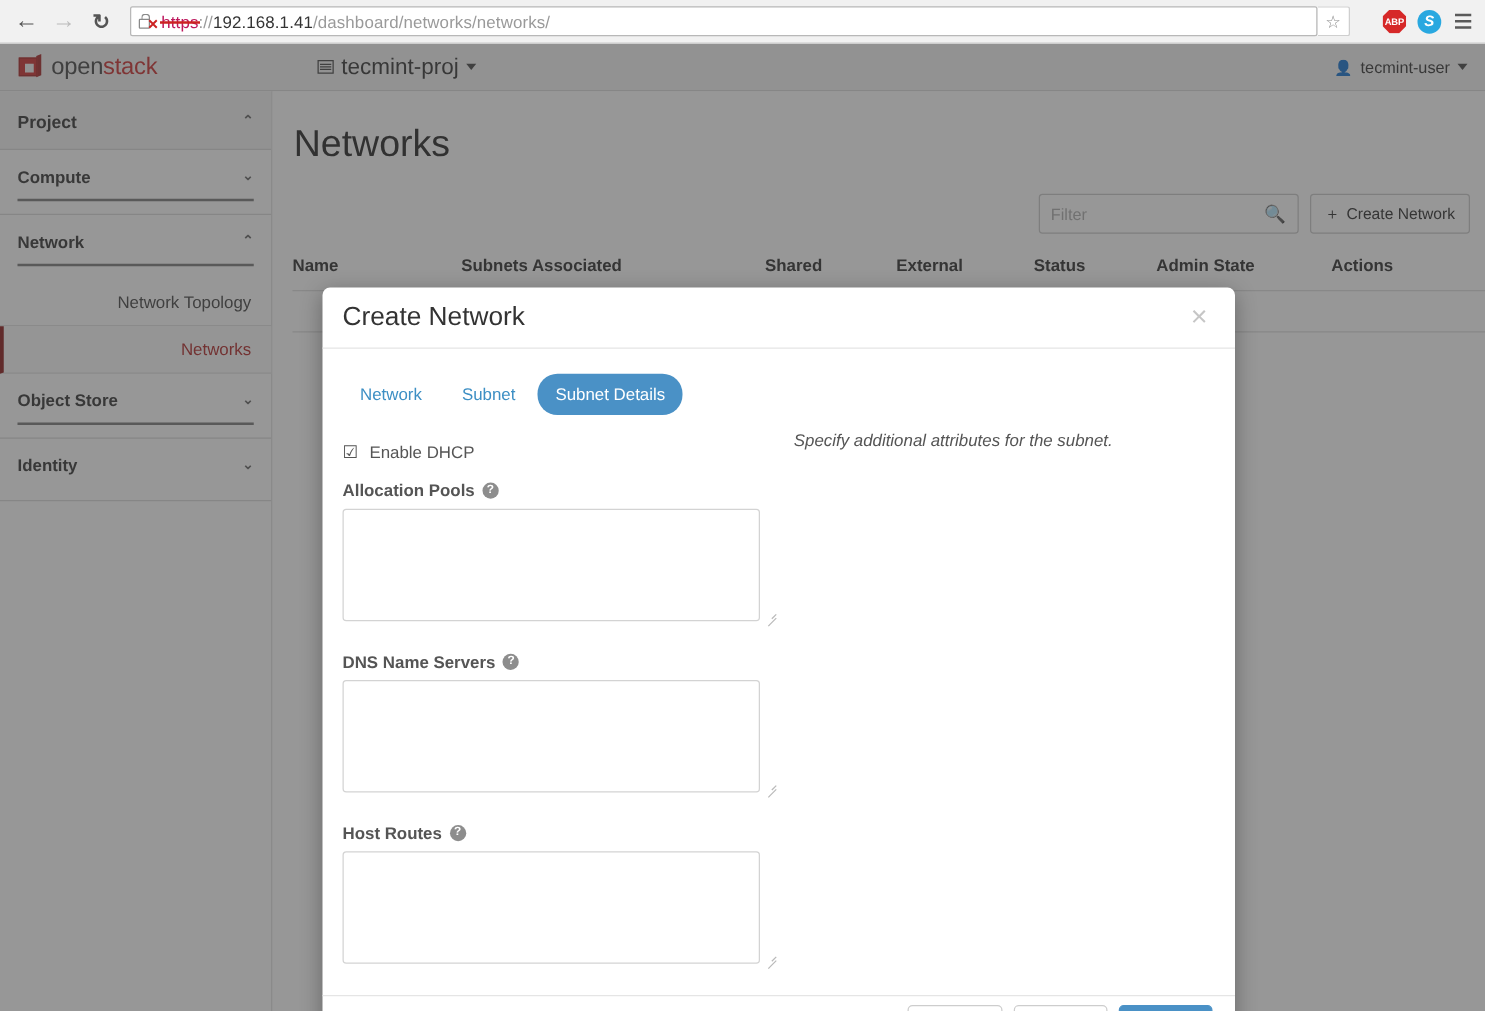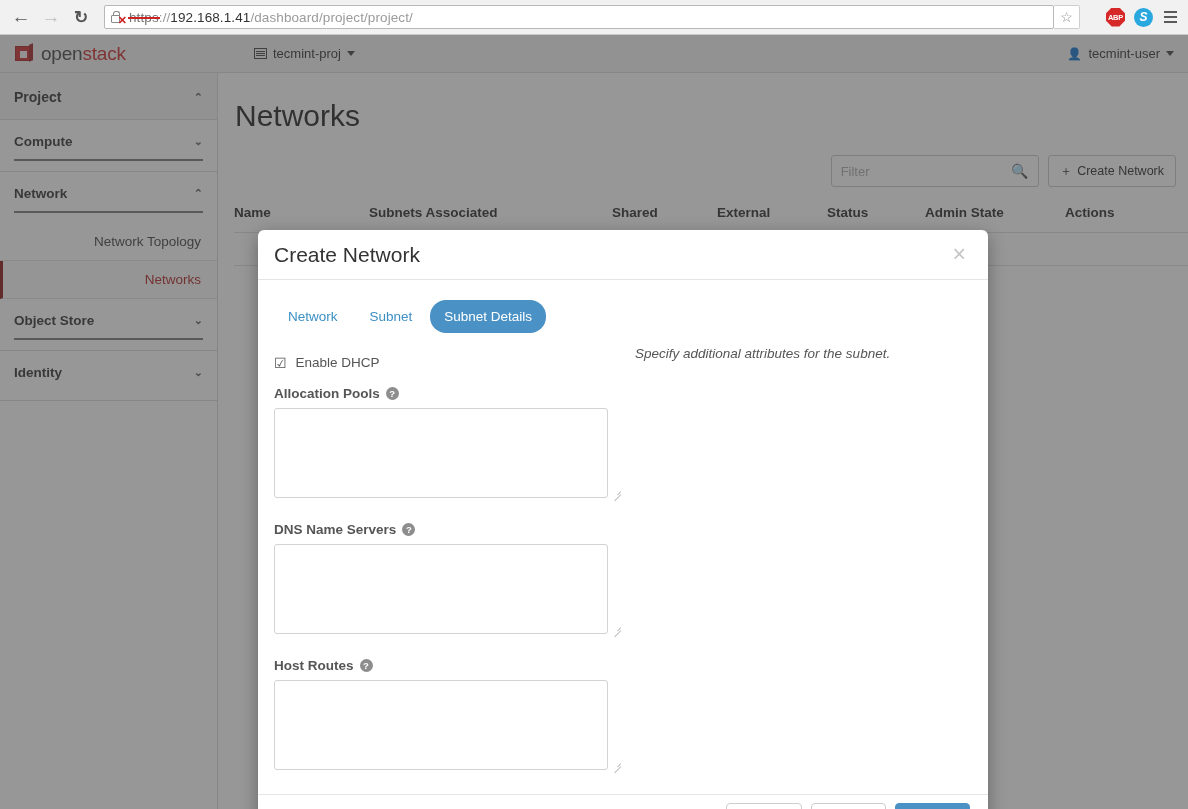--- a/index.html
+++ b/index.html
@@ -49,21 +49,21 @@
     border: 1.4px solid #8a8a8a; border-bottom: none;
     border-radius: 3px 3px 0 0;
     top: -5.4px; left: 0.5px;
   }
   .lock-x {
     position: absolute; right: -1px; bottom: -1px;
     color: #cc2222; font-size: 11px; font-weight: bold;
     line-height: 1;
   }
   .url-text { font-size: 13.5px; color: #9a9a9a; white-space: nowrap; letter-spacing: .1px; }
-  .url-scheme { color: #737373; position: relative; display: inline-block; }
+  .url-scheme { color: #be185d; position: relative; display: inline-block; }
   .url-scheme::after {
     content: ''; position: absolute; left: -1px; right: -1px; top: 52%;
     height: 1.4px; background: #cc2222;
   }
   .url-host { color: #333; }
 
   .star-btn {
     width: 26px; height: 24px; border: 1px solid #cfcfcf; border-left: none;
     background: #fff; display: flex; align-items: center; justify-content: center;
     font-size: 14px; color: #8d8d8d; cursor: pointer;
@@ -109,21 +109,21 @@
   .logo-cube .side {
     position: absolute; right: 0; top: 0; width: 4px; height: 17px;
     background: #a82a2a; transform: skewY(-20deg);
   }
   .logo-text { font-size: 19px; letter-spacing: -.2px; }
   .logo-open { color: #4a4a4a; }
   .logo-stack { color: #cc3333; }
 
   .proj-select {
     display: flex; align-items: center; gap: 6px;
-    font-size: 13px; color: #3a3a3a; cursor: pointer;
+    font-size: 18px; color: #3a3a3a; cursor: pointer;
     margin-left: 36px;
   }
   .proj-icon {
     width: 13px; height: 11px; border: 1.5px solid #4a4a4a;
     display: flex; flex-direction: column; justify-content: center; gap: 1px;
     padding: 1px;
   }
   .proj-icon i { display: block; height: 1px; background: #4a4a4a; width: 100%; }
   .caret { width: 0; height: 0; border-left: 4px solid transparent;
            border-right: 4px solid transparent; border-top: 5px solid #4a4a4a; }
@@ -297,21 +297,21 @@
 <div class="browser-bar">
   <button class="nav-btn">←</button>
   <button class="nav-btn disabled">→</button>
   <button class="nav-btn reload">↻</button>
 
   <div class="url-field">
     <span class="lock-insecure">
       <span class="lock-body"></span>
         <span class="lock-x">✕</span>
     </span>
-    <span class="url-text"><span class="url-scheme">https</span><span>://</span><span class="url-host">192.168.1.41</span><span>/dashboard/project/project/</span></span>
+    <span class="url-text"><span class="url-scheme">https</span><span>://</span><span class="url-host">192.168.1.41</span><span>/dashboard/networks/networks/</span></span>
   </div>
 
   <div class="star-btn">☆</div>
 
   <div class="ext-icons">
     <div class="abp-icon">ABP</div>
     <div class="skype-icon">S</div>
     <div class="menu-icon">
         <i></i>
         <i></i>

